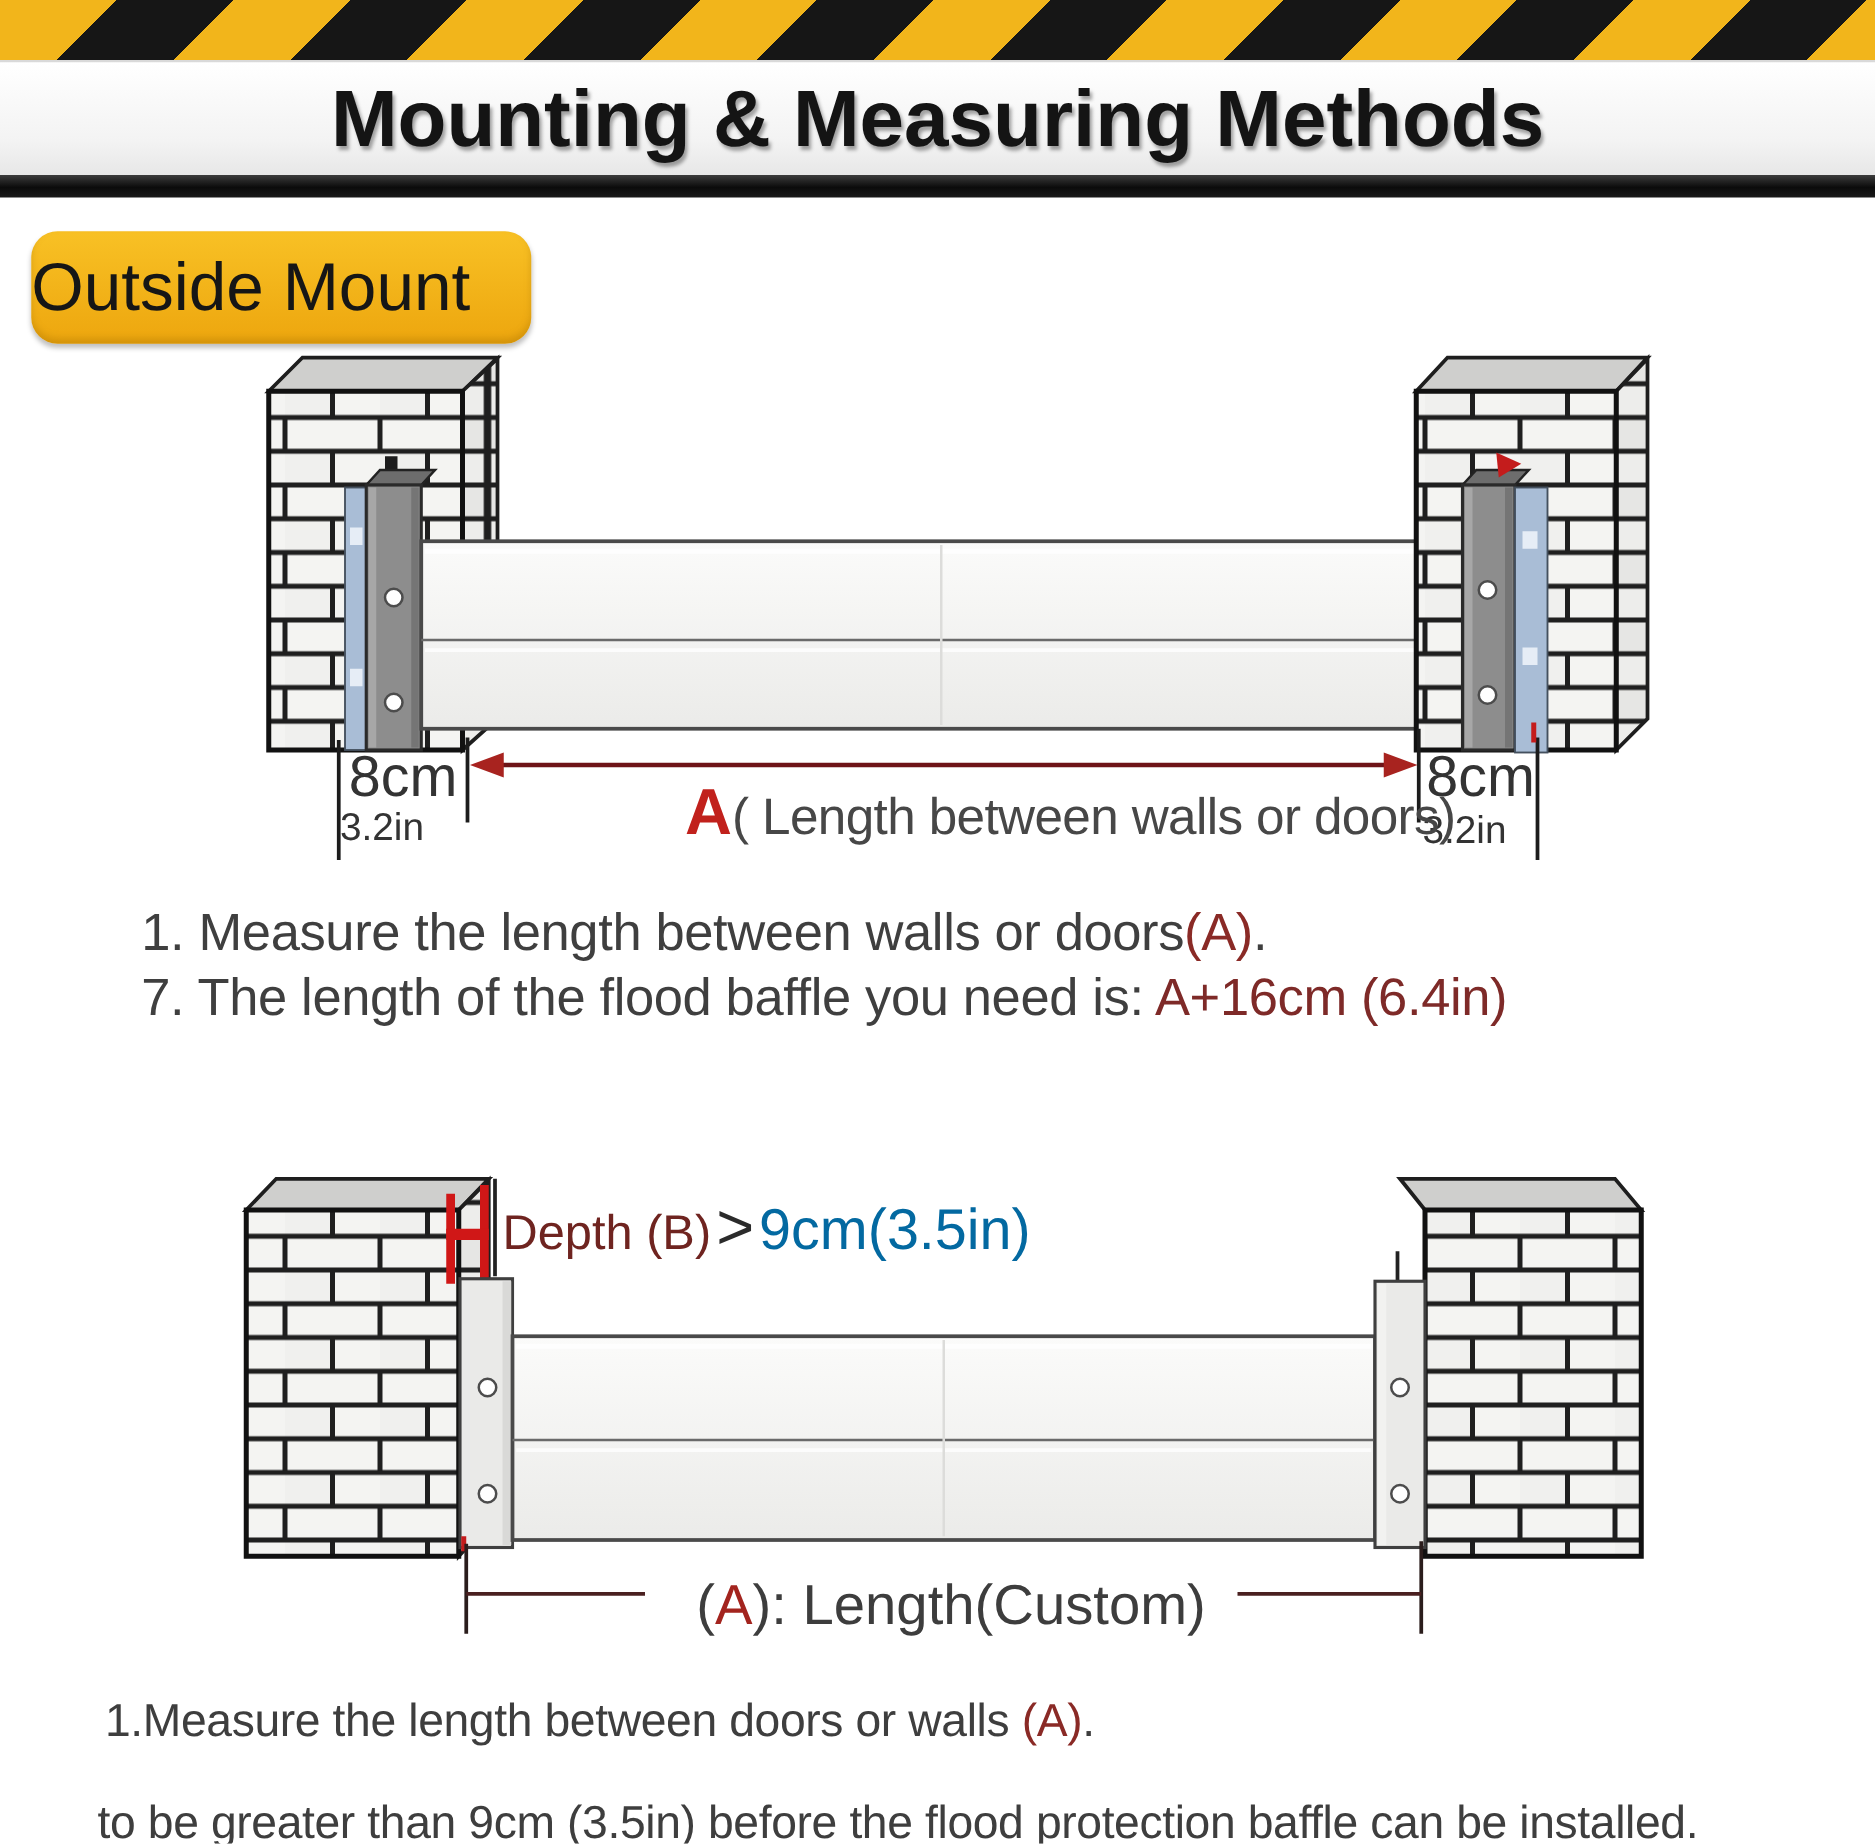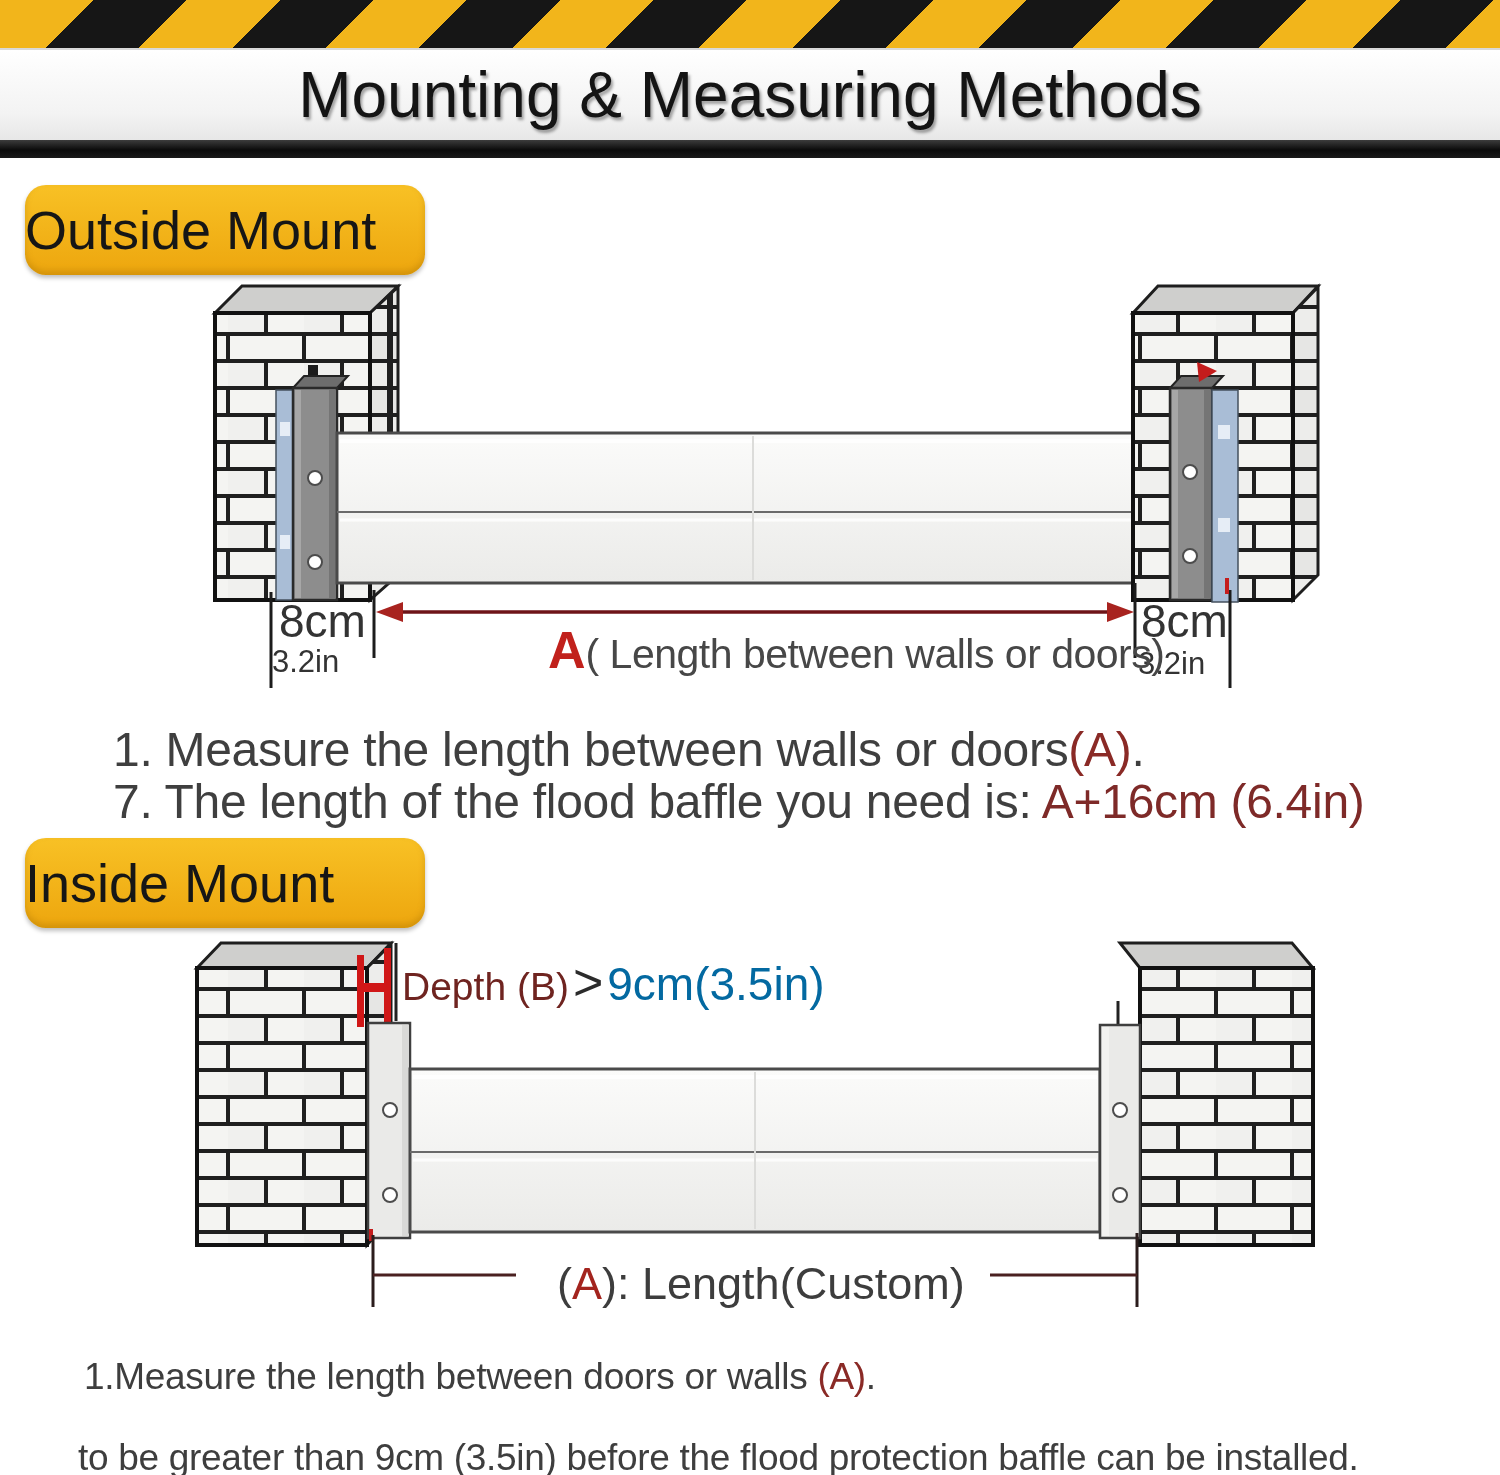--- a/index.html
+++ b/index.html
@@ -13,21 +13,21 @@
     left:0;top:0;width:1500px;height:48px;
     background:repeating-linear-gradient(135deg,#f2b51b 0 66px,#161616 66px 132px);
     border-bottom:2px solid #d9d9d9;
   }
   .titleband{
     left:0;top:50px;width:1500px;height:90px;
     background:linear-gradient(180deg,#ffffff 0%,#f3f3f3 70%,#e7e7e7 100%);
     display:flex;align-items:center;justify-content:center;
   }
   .title{
-    font-size:64px;font-weight:normal;letter-spacing:0px;color:#141414;
+    font-size:64px;font-weight:bold;letter-spacing:0px;color:#141414;
     text-shadow:2px 3px 3px rgba(0,0,0,.35);
     white-space:nowrap;
   }
   .darkbar{
     left:0;top:140px;width:1500px;height:18px;
     background:linear-gradient(180deg,#3c3c3c,#0b0b0b 55%,#1a1a1a);
   }
   
   .badge{
     width:400px;height:90px;border-radius:21px;
@@ -36,21 +36,21 @@
     display:flex;align-items:center;
     font-size:54px;color:#161616;white-space:nowrap;
   }
   
   .dim{color:#333;white-space:nowrap;}
   .dim-8cm{font-size:46px;}
   .dim-32{font-size:31px;text-align:right;}
   .spanlabel{display:flex;align-items:baseline;white-space:nowrap;}
   .spanlabel .letterA{font-size:52px;font-weight:bold;color:#c1211c;}
   .spanlabel .rest{font-size:41px;color:#474747;letter-spacing:-0.5px;}
-  .steps{font-size:48px;color:#3f3f3f;white-space:nowrap;letter-spacing:-0.3px;}
+  .steps{font-size:42px;color:#3f3f3f;white-space:nowrap;letter-spacing:-0.3px;}
   .maroon{color:#7e2a28;text-align:center;}
   .redA{color:#8a2a26;}
   .depthlabel{display:flex;align-items:baseline;white-space:nowrap;}
   .depthlabel .dl{font-size:39px;color:#6f2420;}
   .depthlabel .gt{font-size:52px;color:#2b2b2b;margin:0 4px;}
   .depthlabel .dv{font-size:46px;color:#0369a1;}
   .lenlabel{display:flex;align-items:baseline;white-space:nowrap;font-size:45px;color:#3d3d3d;}
   .lenlabel .la{color:#a3241e;}
   .steps-bottom{font-size:37px;color:#3e3e3e;white-space:nowrap;letter-spacing:-0.3px;}
 </style>
@@ -155,23 +155,20 @@
     <span class="rest">( Length between walls or doors)</span>
   </div>
 
   <div class="abs steps" style="left:113px;top:722px;">
     <span>1. Measure the length between walls or doors</span><span class="redA">(A)</span><span>.</span>
   </div>
   <div class="abs steps" style="left:113px;top:774px;">
     <span>7. The length of the flood baffle you need is: </span><span class="maroon">A+16cm (6.4in)</span>
   </div>
 
-  <div class="abs badge" style="left:25px;top:838px;">
-    <span>Inside Mount</span>
-  </div>
 
   <svg class="abs" style="left:0;top:935px;" width="1500" height="385" viewBox="0 0 1500 385">
     <defs>
       <pattern id="bkA2" width="76" height="54" patternUnits="userSpaceOnUse">
         <rect width="76" height="54" fill="#1f1f1f"></rect>
         <rect x="2" y="2" width="72" height="23" fill="#f4f4f2"></rect>
         <rect x="-36" y="29" width="72" height="23" fill="#f0f0ee"></rect>
         <rect x="40" y="29" width="72" height="23" fill="#f4f4f2"></rect>
       </pattern>
       <pattern id="bkS2" width="30" height="54" patternUnits="userSpaceOnUse">

